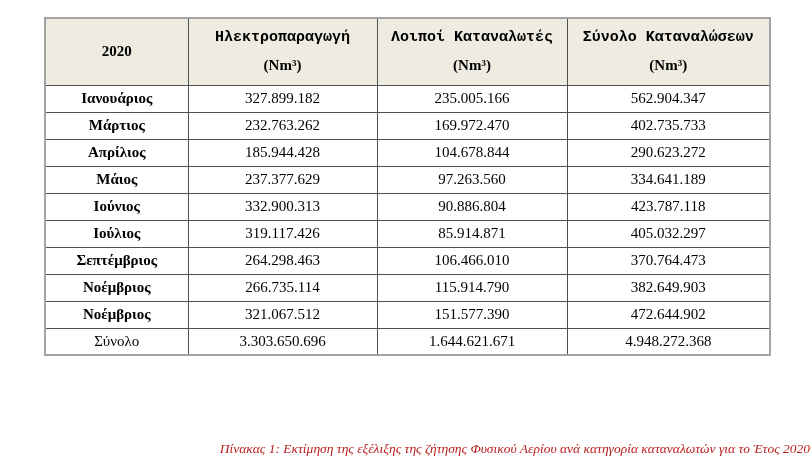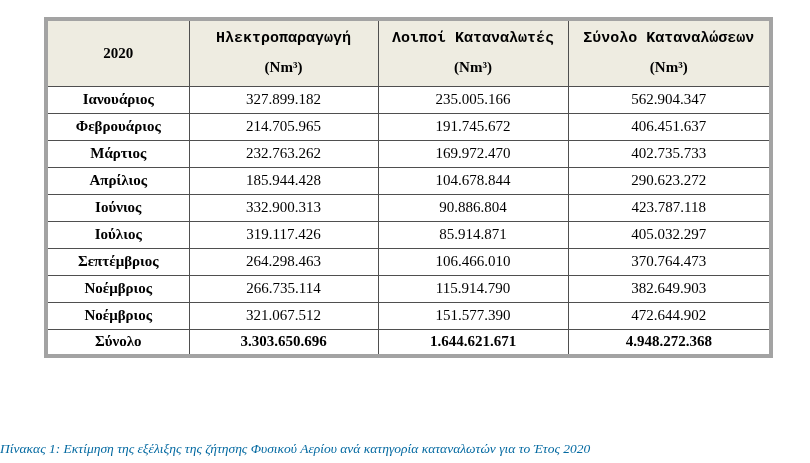--- a/index.html
+++ b/index.html
@@ -13,21 +13,21 @@
   }
   .table-wrap {
     position: absolute;
     left: 44px; top: 17px;
     width: 725px;
   }
   table.gas-table {
     width: 725px;
     border-collapse: collapse;
     table-layout: fixed;
-    border: 4px solid #a3a3a3;
+    border: 2px solid #a3a3a3;
   }
   table.gas-table th, table.gas-table td {
     border: 1px solid #4f4f4f;
     text-align: center;
     vertical-align: middle;
     font-size: 15px;
     overflow: hidden;
     white-space: nowrap;
   }
   table.gas-table thead th {
@@ -35,31 +35,31 @@
     font-weight: bold;
     height: 67px;
   }
   th.corner { font-size: 15px; }
   .hdr-line { line-height: 1.1; font-family: Liberation Mono, monospace; }
   .hdr-unit { margin-top: 11px; line-height: 1.1; }
   table.gas-table tbody td { height: 27px; background: #ffffff; }
   td.month-cell { font-weight: bold; }
   tr.total-row td {
     background: #eeece1;
-    font-weight: bold;
+    font-weight: normal;
     height: 23px;
   }
   .caption {
     position: absolute;
     left: 0; right: 0;
     top: 441px;
-    text-align: left;
+    text-align: right;
     font-style: italic;
     font-size: 13.5px;
-    color: #0369a1;
+    color: #b91c1c;
   }
 </style>
 </head>
 <body>
 
 <div class="table-wrap">
   <table class="gas-table">
     <colgroup>
       <col style="width:143px">
         <col style="width:189px">
@@ -84,36 +84,36 @@
       </tr>
     </thead>
     <tbody>
       <tr>
         <td class="month-cell">Ιανουάριος</td>
         <td>327.899.182</td>
         <td>235.005.166</td>
         <td>562.904.347</td>
       </tr>
       <tr>
-        <td class="month-cell">Φεβρουάριος</td>
-        <td>214.705.965</td>
-        <td>191.745.672</td>
-        <td>406.451.637</td>
-      </tr>
-      <tr>
         <td class="month-cell">Μάρτιος</td>
         <td>232.763.262</td>
         <td>169.972.470</td>
         <td>402.735.733</td>
       </tr>
       <tr>
         <td class="month-cell">Απρίλιος</td>
         <td>185.944.428</td>
         <td>104.678.844</td>
         <td>290.623.272</td>
+      </tr>
+      <tr>
+        <td class="month-cell">Μάιος</td>
+        <td>237.377.629</td>
+        <td>97.263.560</td>
+        <td>334.641.189</td>
       </tr>
       <tr>
         <td class="month-cell">Ιούνιος</td>
         <td>332.900.313</td>
         <td>90.886.804</td>
         <td>423.787.118</td>
       </tr>
       <tr>
         <td class="month-cell">Ιούλιος</td>
         <td>319.117.426</td>

